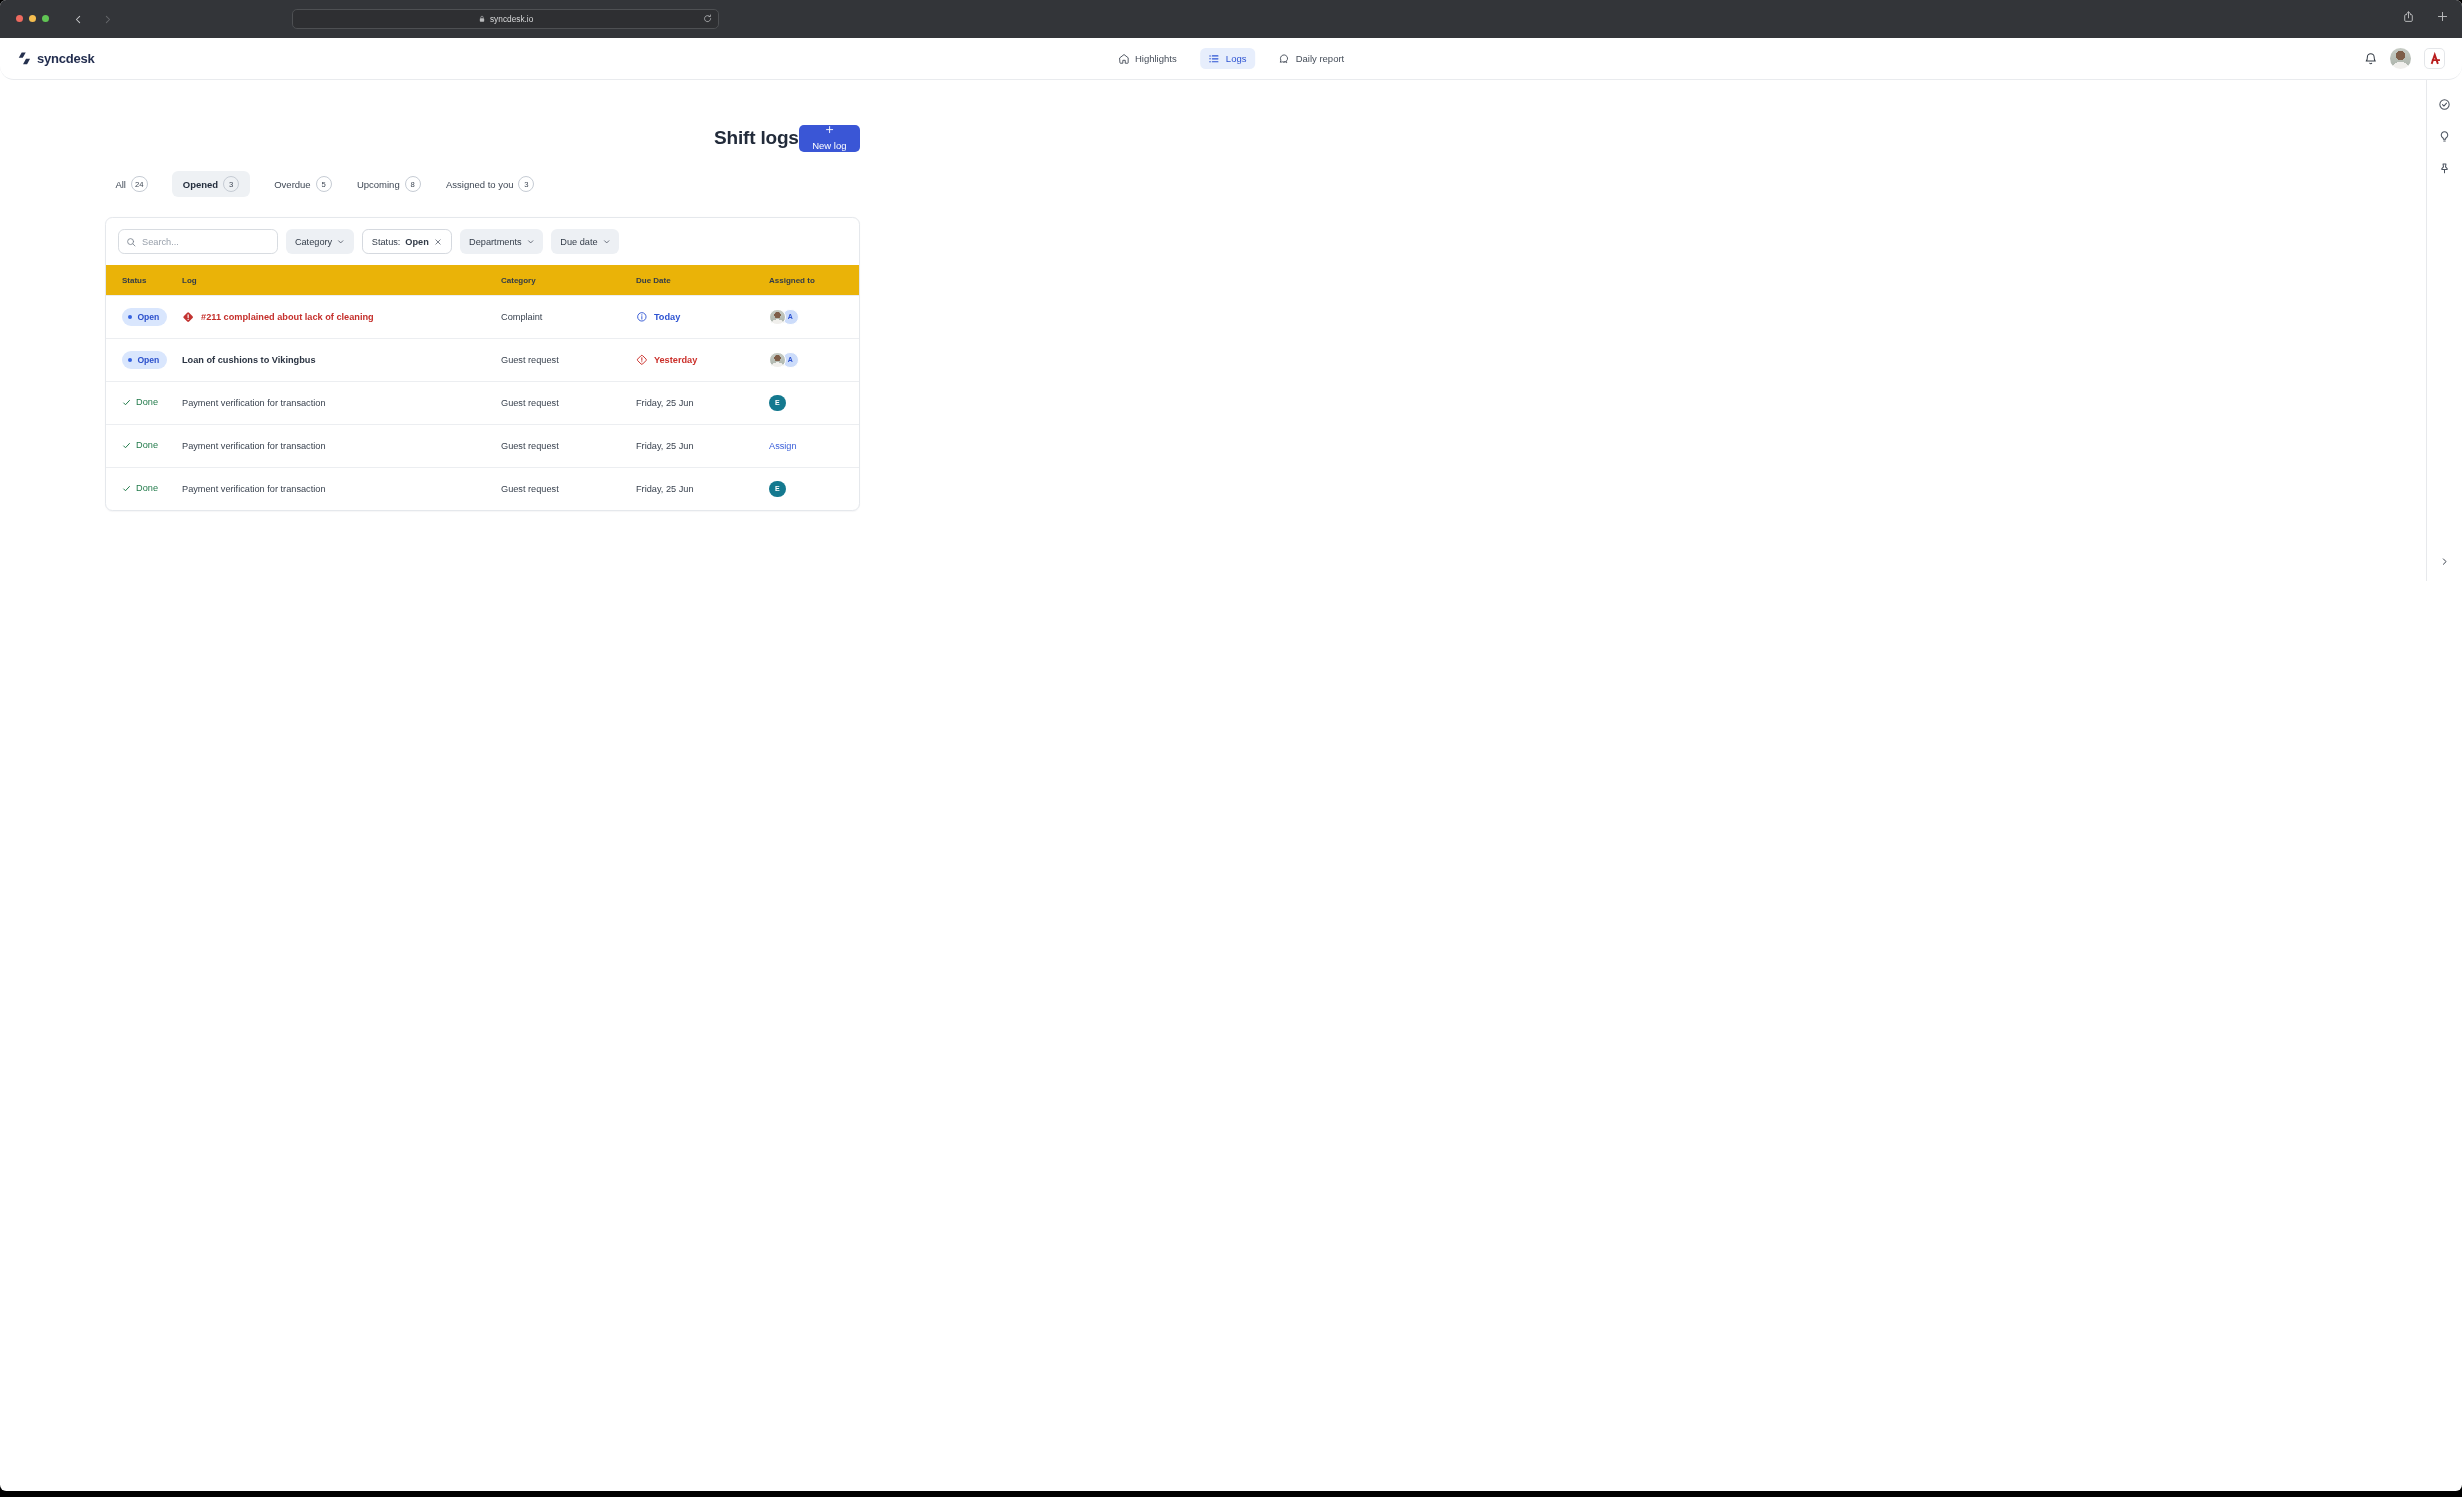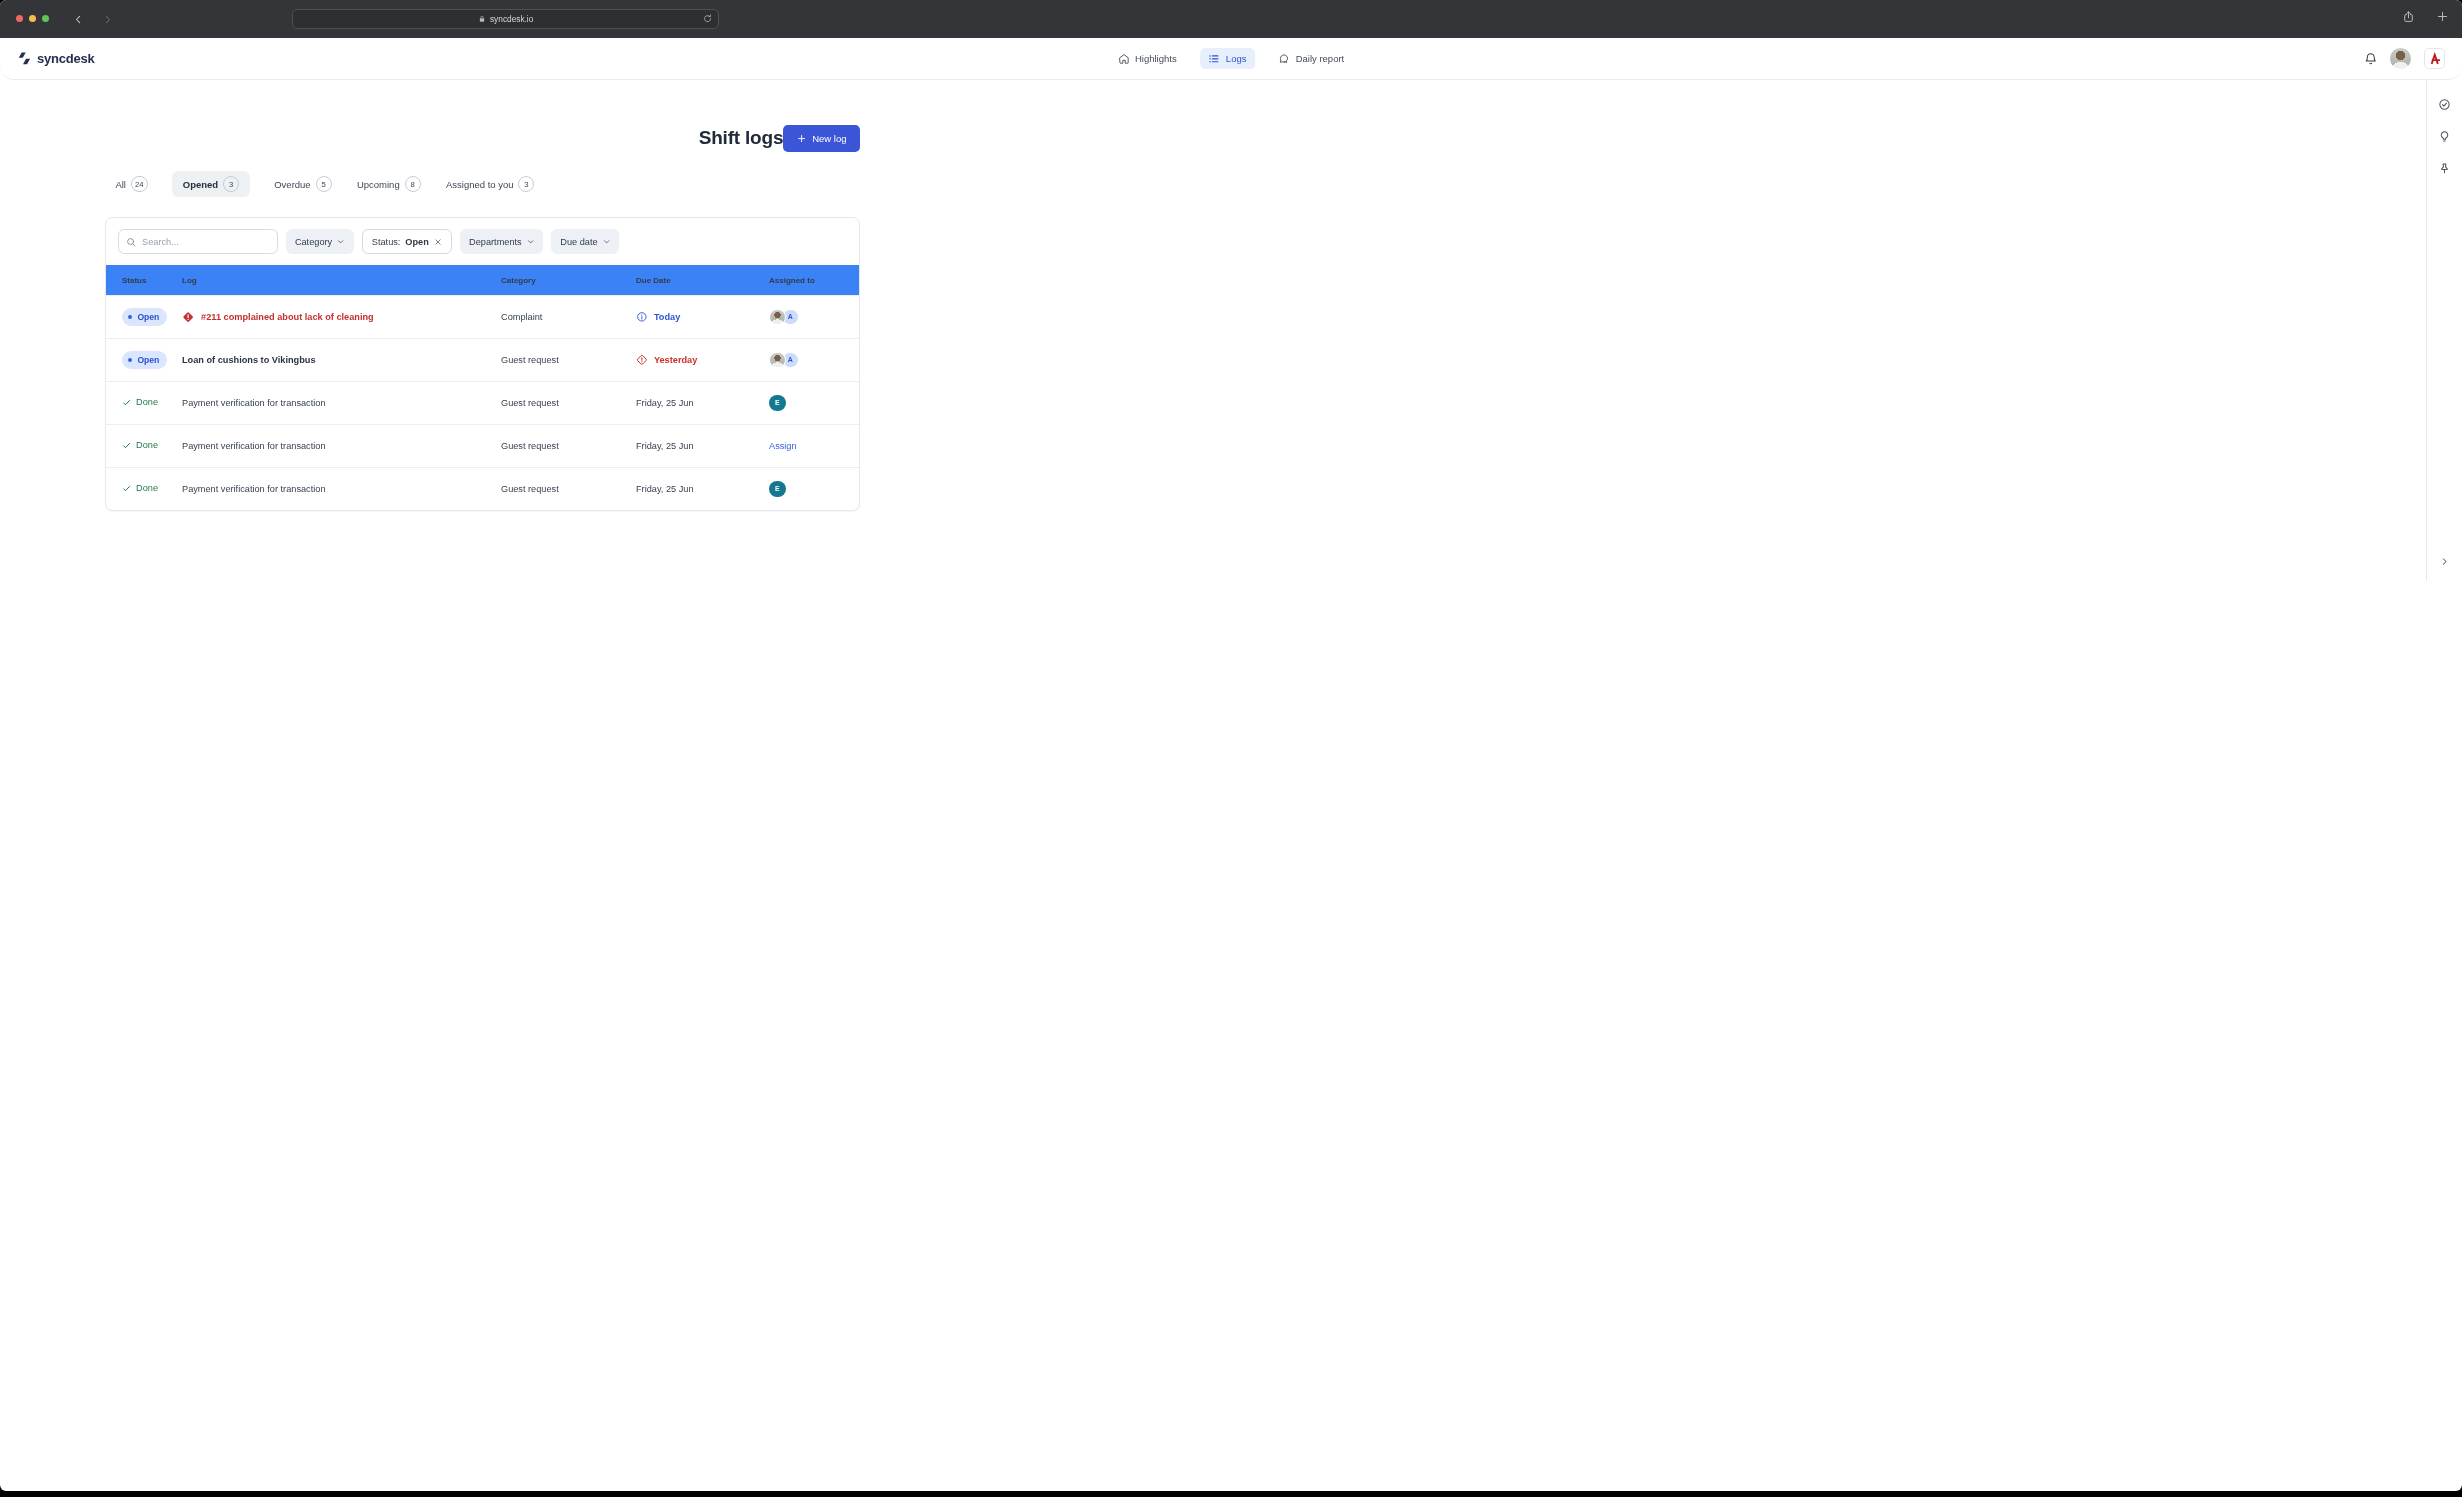--- a/index.html
+++ b/index.html
@@ -52,21 +52,21 @@
   .rail .rail-btn { width:18.5px; height:18.5px; display:flex; align-items:center; justify-content:center; color:#4a525e; }
   .rail .rail-btn svg { width:13px; height:13px; }
   .rail .collapse { position:absolute; bottom:9.8px; left:50%; transform:translateX(-50%); color:#39414d; }
   .rail .collapse svg { width:9.2px; height:9.2px; }
 
   .container { margin-left:105px; width:755px; position:relative; }
   .page-head { padding-top:45px; display:flex; align-items:center; justify-content:flex-end; }
   .page-title { font-size:19px; font-weight:700; color:#222b3a; letter-spacing:-0.2px; }
   .new-log-btn { display:flex; align-items:center; gap:6.2px; background:#3a56d6; color:#fff; border:none;
                  font-family:inherit; font-size:9.5px; font-weight:500; padding:0 13.5px; height:26.5px;
-                 border-radius:4.9px; cursor:pointer; }
+                 border-radius:4.9px; cursor:pointer;flex-direction:column; }
   .new-log-btn svg { width:9.2px; height:9.2px; }
 
   
   .tabs { margin-top:19.7px; padding-left:9.2px; display:flex; align-items:center; gap:23px; height:26px; }
   .tab { display:flex; align-items:center; gap:4.9px; font-size:9.5px; color:#3e4754; font-weight:500;
          cursor:pointer; height:26px; padding:0 1.2px; border-radius:6.2px; white-space:nowrap; }
   .tab.active { background:#eef1f4; font-weight:700; color:#242e3d; padding:0 11px; }
   .tab .count { min-width:16px; height:16px; padding:0 3.1px; border:0.9px solid #c6ccd4; border-radius:8px;
                 display:flex; align-items:center; justify-content:center; font-size:7.7px; font-weight:500; color:#3e4754; }
 
@@ -81,21 +81,21 @@
   .search-box input::placeholder { color:#98a0ab; }
   .chip { display:flex; align-items:center; gap:4.9px; height:25px; padding:0 9.2px; border-radius:6.2px;
           background:#edf0f4; font-size:9.2px; color:#333c49; cursor:pointer; white-space:nowrap; }
   .chip svg { width:7.4px; height:7.4px; color:#4a5260; }
   .chip.active-chip { background:#fff; border:0.9px solid #d5d9df; }
   .chip.active-chip .chip-value { font-weight:700; }
   .chip .chip-close svg { width:8px; height:8px; }
 
   
   .grid-row { display:grid; grid-template-columns:60px 319px 135px 133px 1fr; align-items:center; padding-left:16px; }
-  .thead { background:#3b82f6; height:29.5px; font-size:8px; font-weight:700; color:#333c49; }
+  .thead { background:#eab308; height:29.5px; font-size:8px; font-weight:700; color:#333c49; }
   .trow { height:43px; border-top:0.6px solid #eceef1; font-size:9.2px; color:#39424f; }
   .status-open { display:inline-flex; align-items:center; gap:4.9px; background:#d9e6fd; color:#2b50cc;
                  font-size:8.6px; font-weight:600; height:18px; padding:0 7.4px 0 6.2px; border-radius:9.2px; }
   .status-open .dot { width:4.3px; height:4.3px; border-radius:50%; background:#3463e1; }
   .status-done { display:inline-flex; align-items:center; gap:4.9px; color:#217a4a; font-size:9.2px; font-weight:500; }
   .status-done svg { width:9.2px; height:9.2px; }
   .log-cell { display:flex; align-items:center; gap:6.8px; }
   .log-cell svg { width:12.3px; height:12.3px; flex:none; }
   .log-danger { color:#c5302c; font-weight:700; }
   .log-bold { color:#2b3442; font-weight:700; }

